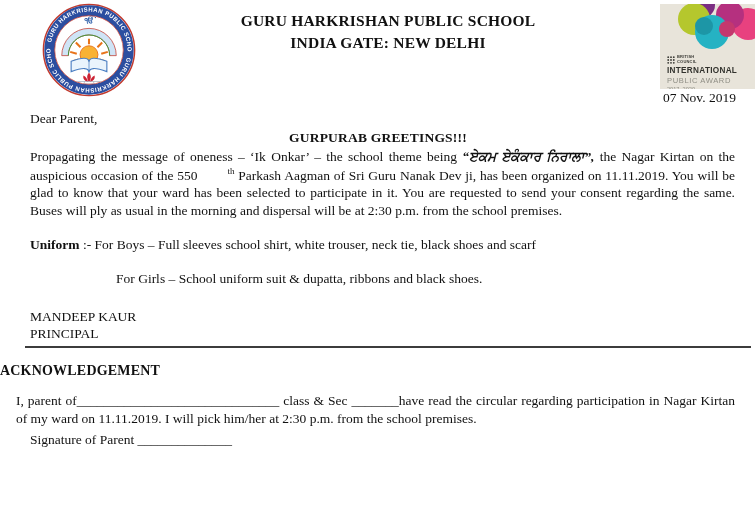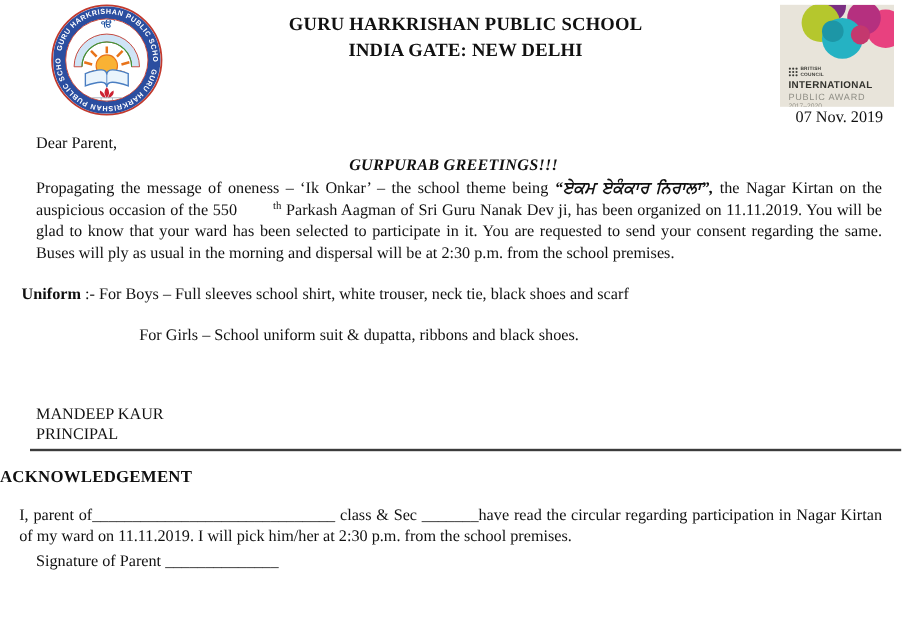--- a/index.html
+++ b/index.html
@@ -20,45 +20,45 @@
   .head-center {
     position: absolute; left: 150px; right: 130px; top: 10px;
     text-align: center; line-height: 1.4;
   }
   .school-name { font-weight: bold; font-size: 15.5px; letter-spacing: 0.2px; }
   .school-loc  { font-weight: bold; font-size: 15.5px; letter-spacing: 0.2px; text-align: center; }
   .circular-no { font-size: 13.5px; margin-top: 1px; }
   .circular-no .b { font-weight: bold; }
   
   .award-badge {
-    position: absolute; right: 11px; top: 4px;
+    position: absolute; right: 1px; top: 4px;
     width: 95px; height: 85px;
     background: #e8e4da;
     overflow: hidden;
   }
   .award-text { padding: 1px 0 0 7px; font-family: "Liberation Sans", sans-serif; }
   .bc-row { display: flex; align-items: center; gap: 2px; height: 9px; }
   .bc-name { font-size: 4px; line-height: 1.1; color: #3a3a35; font-weight: bold; letter-spacing: 0.2px; }
   .award-title { font-size: 8.2px; font-weight: bold; color: #32322d; letter-spacing: 0.3px; margin-top: 2px; }
   .award-sub   { font-size: 7.6px; color: #8f8e85; letter-spacing: 0.6px; margin-top: 1px; }
   .award-years { font-size: 5.6px; color: #8f8e85; margin-top: 1px; }
   
   .date-line { text-align: right; padding-right: 20px; margin-top: 4px; }
   .salutation { padding-left: 30px; margin-top: 5px; }
-  .greeting { text-align: center; font-weight: bold; font-style: italic; margin-top: 3px; letter-spacing: 0.2px; }
+  .greeting { text-align: center; font-weight: bold; margin-top: 3px; letter-spacing: 0.2px; }
   .para {
     padding-left: 30px; padding-right: 21px;
     text-align: justify; line-height: 1.32; margin-top: 2px;
   }
   .punjabi { font-weight: bold; font-style: italic; }
   sup { font-size: 9px; margin-left: 30px; }
-  .uniform-line { padding-left: 18px; padding-right: 21px; margin-top: 17px; }
+  .uniform-line { padding-left: 30px; padding-right: 21px; margin-top: 17px; }
   .uniform-line .b { font-weight: bold; }
   .girls-line { padding-left: 116px; margin-top: 18px; }
-  .signatory { padding-left: 30px; margin-top: 49px; line-height: 1.3; }
+  .signatory { padding-left: 30px; margin-top: 21px; line-height: 1.3; }
   .rule { border: none; border-top: 2px solid #3c3c3c; margin: 3px 5px 0 25px; }
   .ack-heading { text-align: left; font-weight: bold; font-size: 14px; margin-top: 15px; letter-spacing: 0.2px; }
   .ack-para { padding-left: 16px; padding-right: 21px; text-align: justify; line-height: 1.35; margin-top: 13px; }
   .sig-line { padding-left: 30px; margin-top: 4px; }
   .ph-line  { padding-left: 30px; margin-top: 17px; }
 </style>
 </head>
 <body>
 
 <div class="page">

